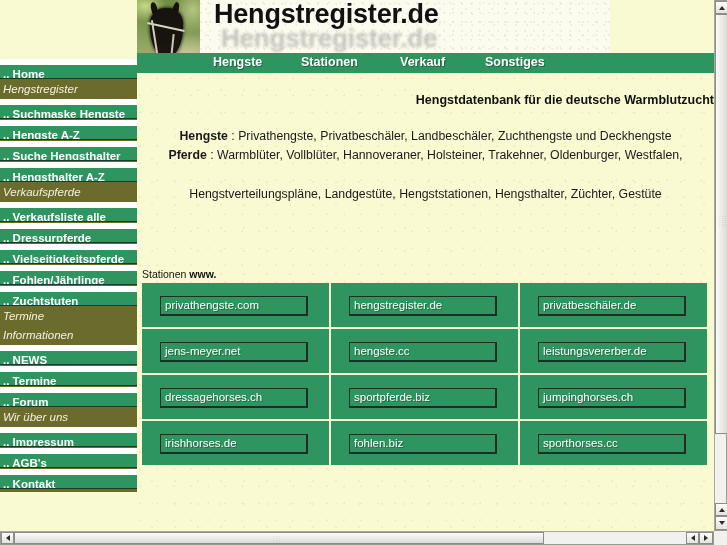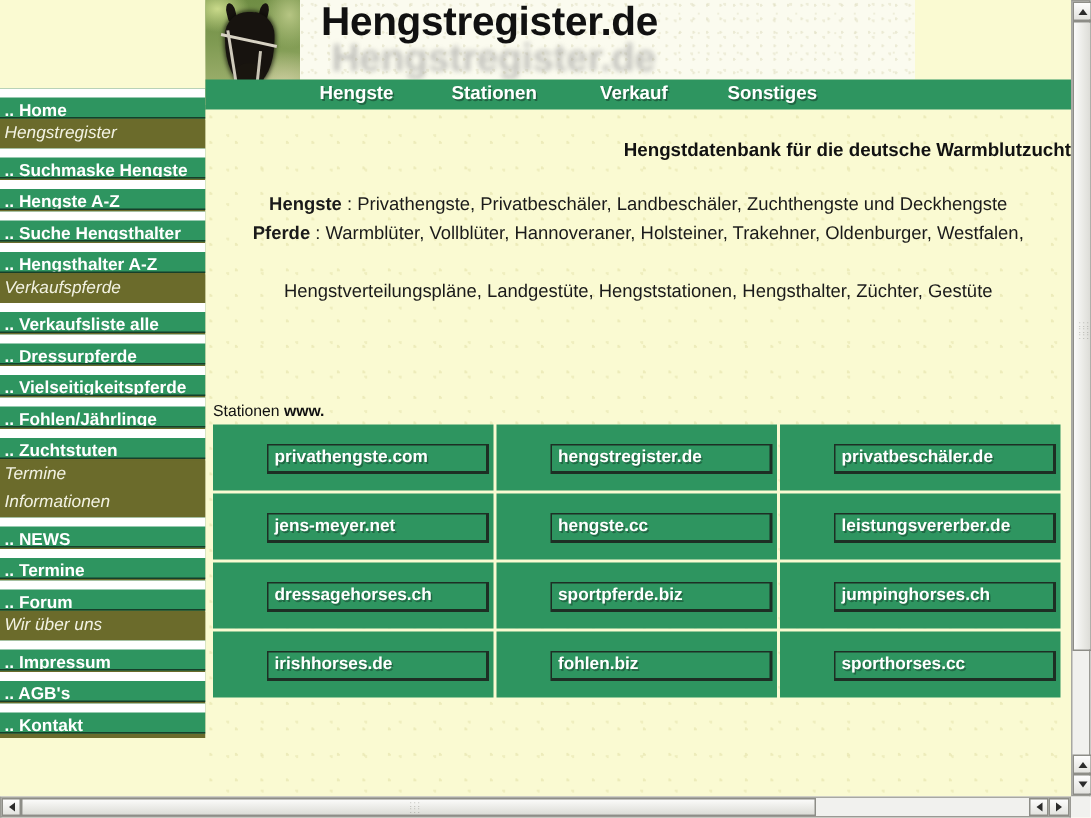--- a/index.html
+++ b/index.html
@@ -205,30 +205,30 @@
   }
   #linktable td {
     background: #2e9560;
     width: 33.33%;
     height: 44px;
     padding: 0;
     vertical-align: middle;
   }
   .linkbox {
     display: inline-block;
-    margin-left: 36px;
+    margin-left: 18px;
     padding: 2px 16px 3px 4px;
     min-width: 148px;
     border: 1px solid #1d2f24;
     border-right-width: 2px;
     border-bottom-width: 2px;
     background: #2e9560;
     color: #ffffff;
     font-size: 11.5px;
-    font-weight: bold;
+    font-weight: normal;
     white-space: nowrap;
     text-shadow: 1px 1px 0 rgba(20,60,40,.5);
   }
 
   
   .sb-track {
     position: absolute;
     background: #e8e8e4;
     border: 1px solid #9a9a94;
   }

